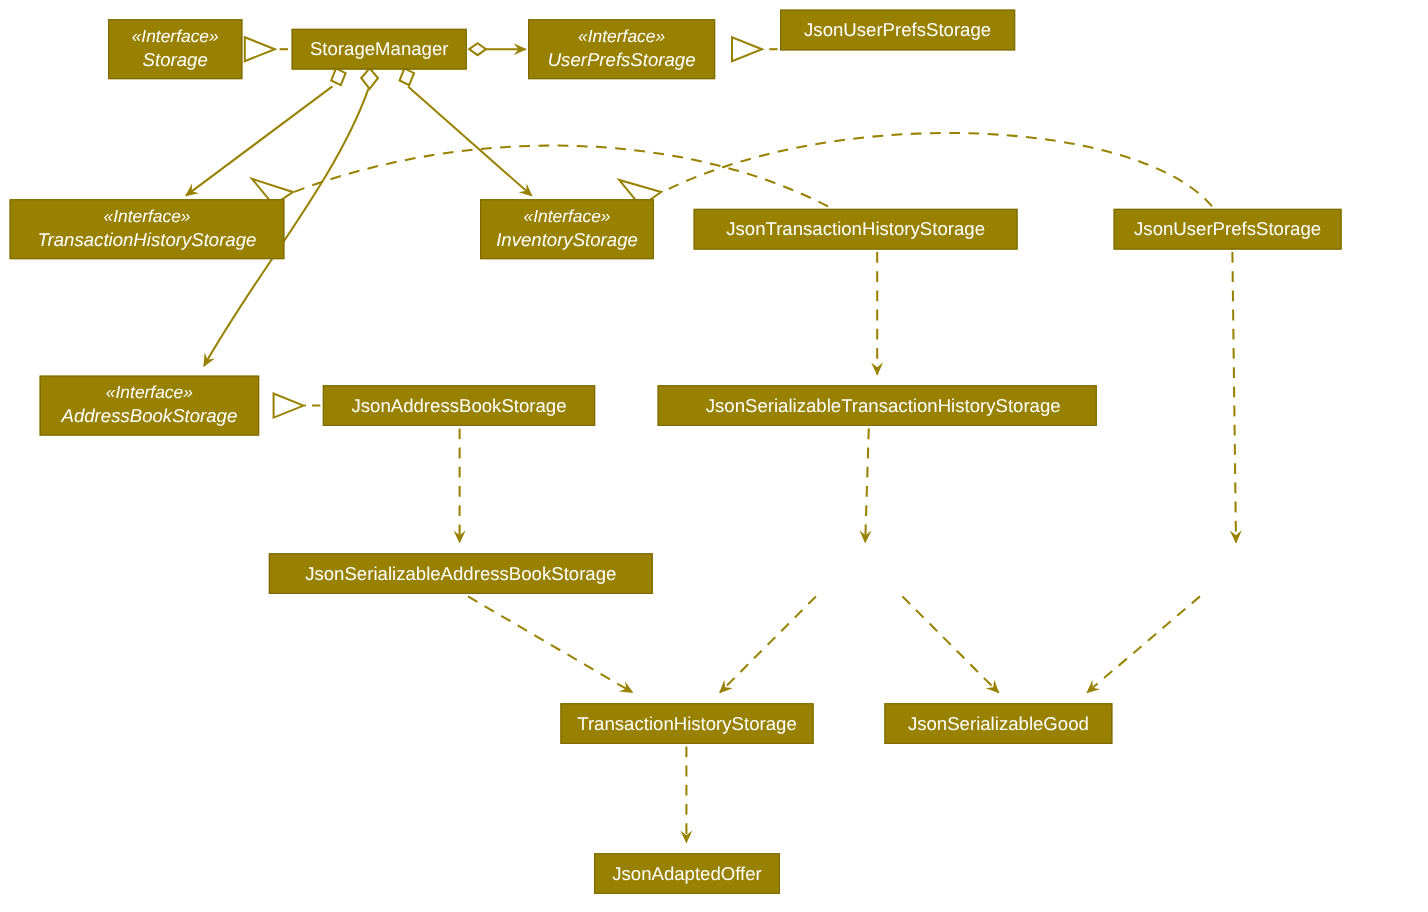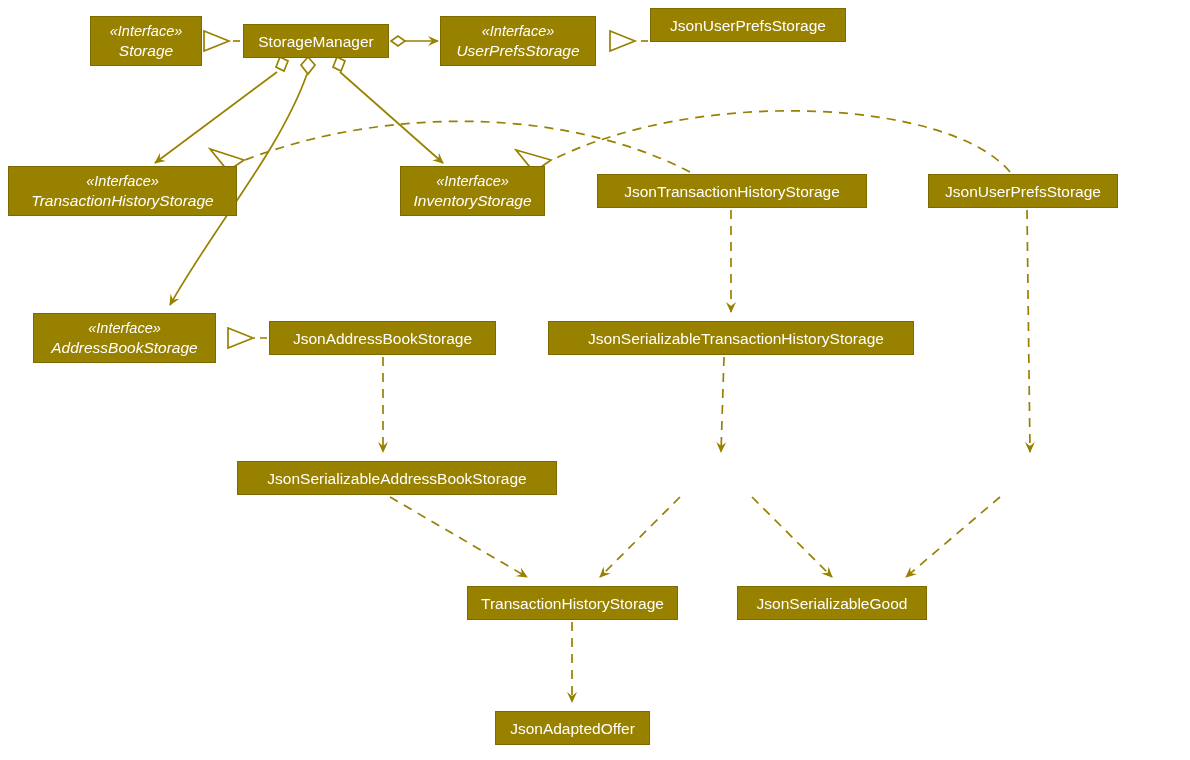--- a/index.html
+++ b/index.html
@@ -183,42 +183,42 @@
   <div class="node iface" style="left:8px; top:166px; width:229px; height:50px;">
     <span class="stereo">«Interface»</span>
     <span class="nm">TransactionHistoryStorage</span>
   </div>
 
   <div class="node iface" style="left:400px; top:166px; width:145px; height:50px;">
     <span class="stereo">«Interface»</span>
     <span class="nm">InventoryStorage</span>
   </div>
 
-  <div class="node cls" style="left:597px; top:174px; width:270px; height:34px;">
+  <div class="node cls" style="left:578px; top:174px; width:270px; height:34px;">
     <span class="nm">JsonTransactionHistoryStorage</span>
   </div>
 
   <div class="node cls" style="left:928px; top:174px; width:190px; height:34px;">
     <span class="nm">JsonUserPrefsStorage</span>
   </div>
 
   <div class="node iface" style="left:33px; top:313px; width:183px; height:50px;">
     <span class="stereo">«Interface»</span>
     <span class="nm">AddressBookStorage</span>
   </div>
 
   <div class="node cls" style="left:269px; top:321px; width:227px; height:34px;">
     <span class="nm">JsonAddressBookStorage</span>
   </div>
 
   <div class="node cls" style="left:548px; top:321px; width:366px; height:34px;padding-left:10px;">
     <span class="nm">JsonSerializableTransactionHistoryStorage</span>
   </div>
 
-  <div class="node cls" style="left:237px; top:461px; width:320px; height:34px;">
+  <div class="node cls" style="left:224px; top:461px; width:320px; height:34px;">
     <span class="nm">JsonSerializableAddressBookStorage</span>
   </div>
 
 
 
   <div class="node cls" style="left:467px; top:586px; width:211px; height:34px;">
     <span class="nm">TransactionHistoryStorage</span>
   </div>
 
   <div class="node cls" style="left:737px; top:586px; width:190px; height:34px;justify-content:center;">

